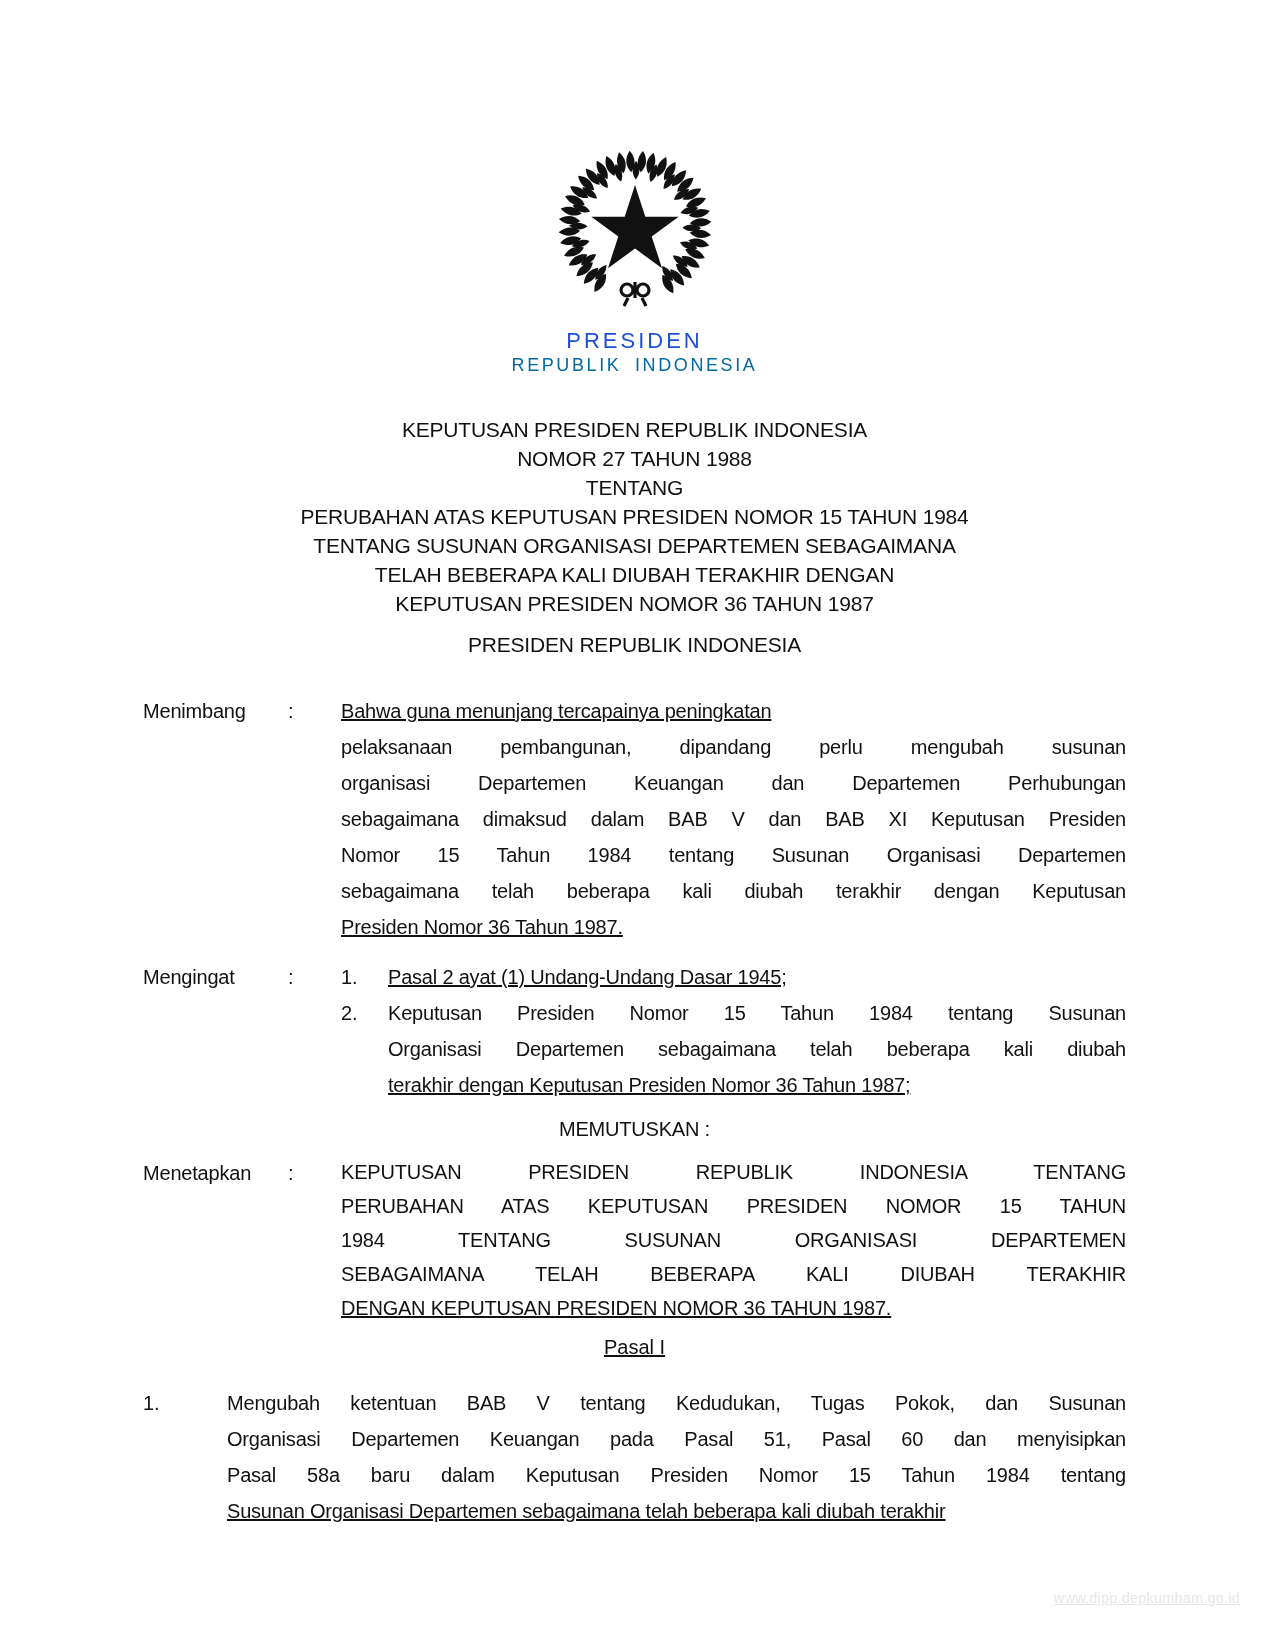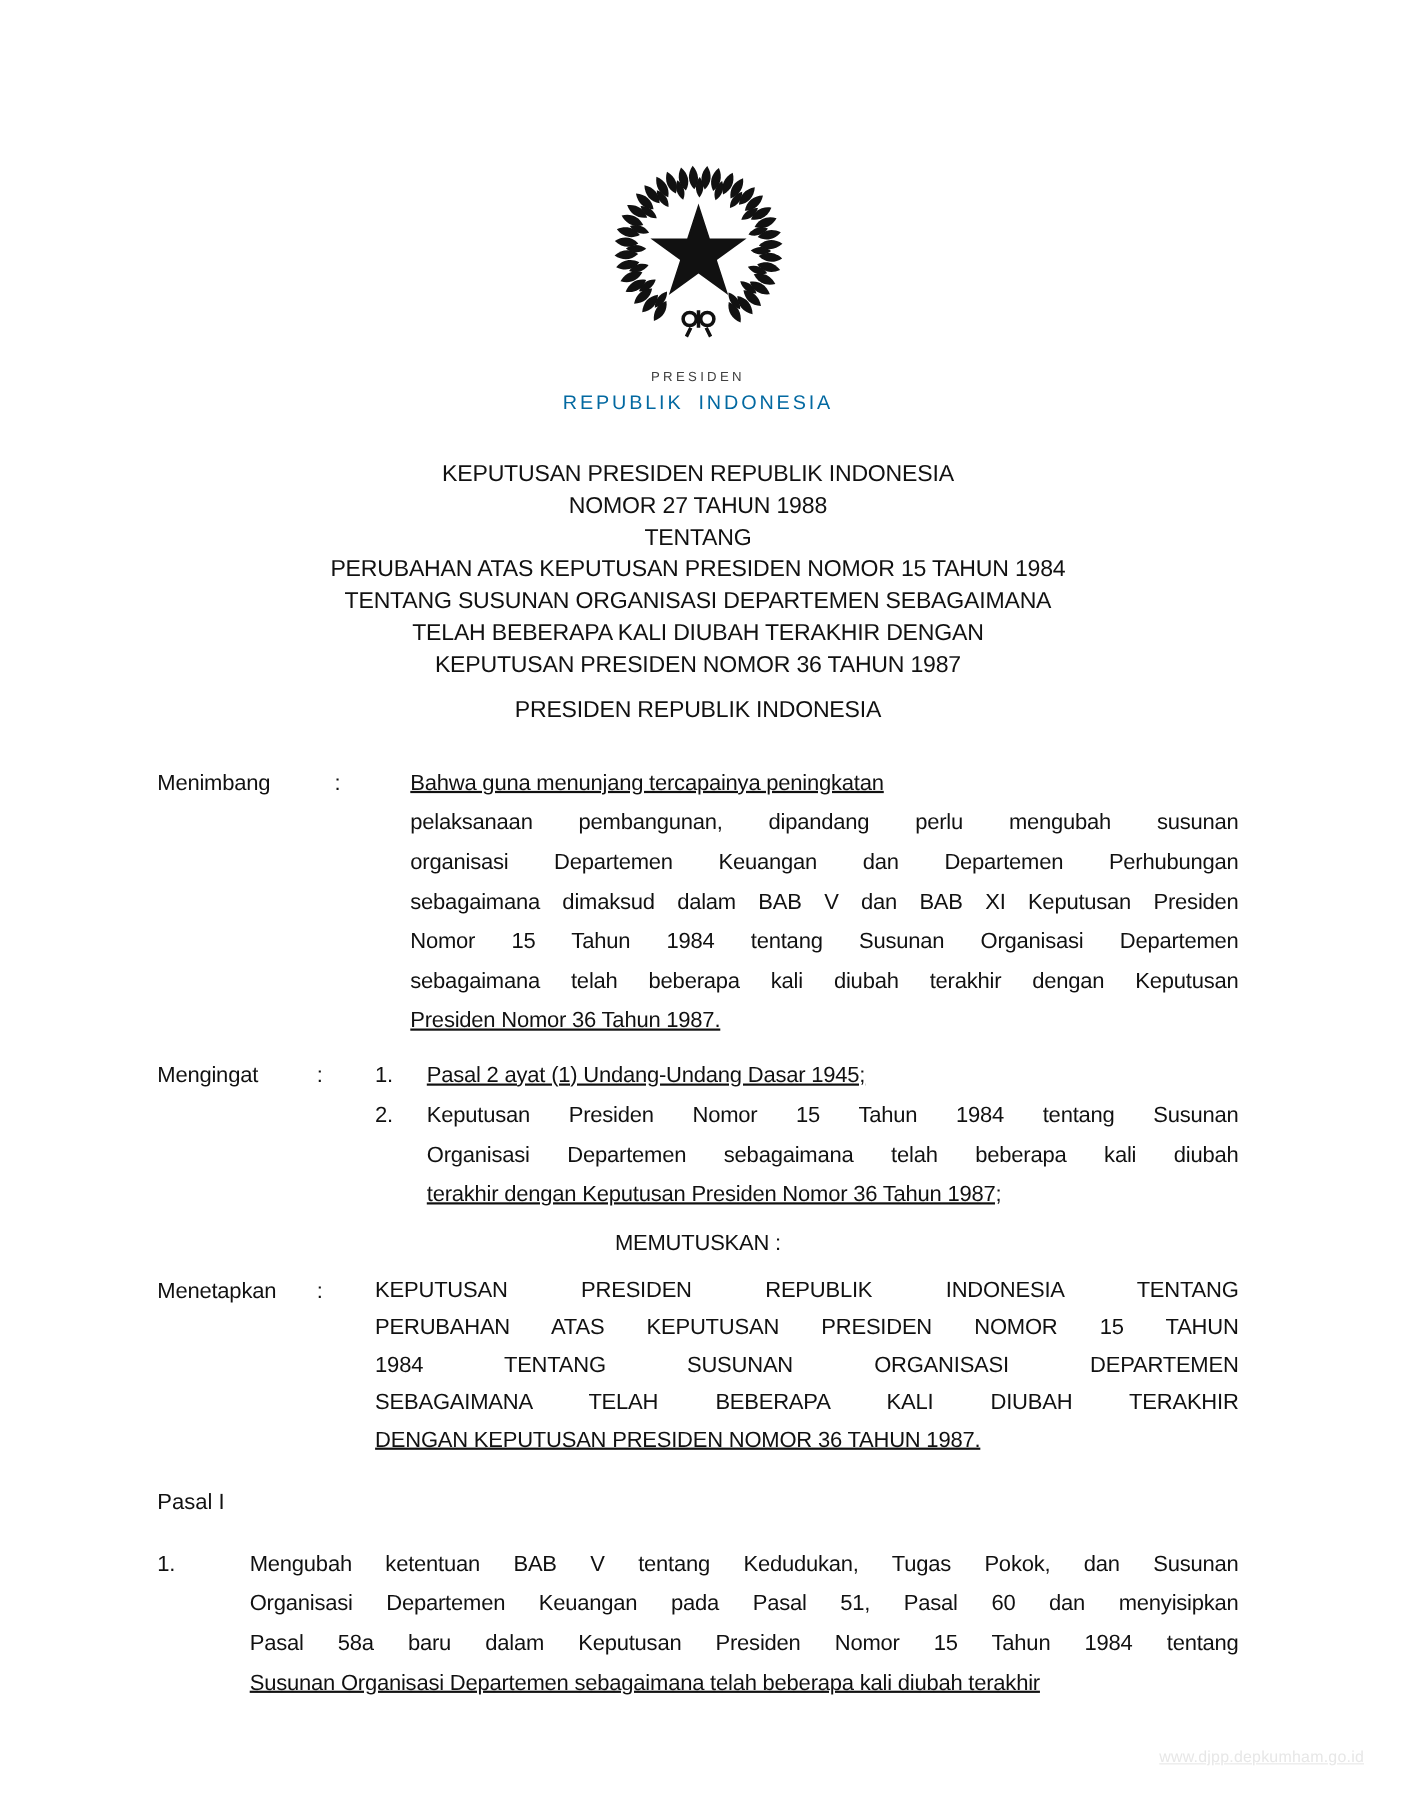--- a/index.html
+++ b/index.html
@@ -13,58 +13,58 @@
     color: #111111;
     overflow: hidden;
   }
   .content { padding: 0 149px 0 143px; }
 
   
   .seal-wrap { margin-top: 148px; text-align: center; }
   .seal-svg { display: inline-block; }
   .seal-label { margin-top: 12px; text-align: center; }
   .seal-label .l1 {
-    font-size: 12px; letter-spacing: 3px; color: #404040; line-height: 24px;
+    font-size: 22px; letter-spacing: 3px; color: #1d4ed8; line-height: 24px;
   }
   .seal-label .l2 {
     font-size: 18px; letter-spacing: 2.6px; word-spacing: 6px; color: #0369a1; line-height: 24px;
   }
 
   
   .title-block { margin-top: 38px; font-size: 21px; letter-spacing: -0.2px; }
   .title-block .line { line-height: 29px; text-align: center; white-space: nowrap; }
 
   .subject-heading {
     margin-top: 12px; font-size: 21px; text-align: center; line-height: 29px;
     letter-spacing: -0.2px;
   }
 
   
   .body-text { font-size: 20px; letter-spacing: -0.2px; }
   .clause { display: grid; grid-template-columns: 145px 53px 1fr; align-items: start; }
   .clause .label, .clause .colon { font-size: 20px; line-height: 36px; }
-  .considering { margin-top: 34px; gap: 16px; }
+  .considering { margin-top: 34px; }
   .para .line { line-height: 36px; text-align: justify; text-align-last: justify; }
   .para .line:last-child { text-align-last: left; text-decoration: underline; }
   .para.first-line .line { text-align-last: left; }
 
   .recalling { margin-top: 14px; }
   .numlist-item { display: grid; grid-template-columns: 47px 1fr; align-items: start; }
   .numlist-item .num { font-size: 20px; line-height: 36px; }
 
   .deciding-heading {
     margin-top: 8px; font-size: 20px; text-align: center; line-height: 36px;
     letter-spacing: -0.2px;
   }
 
   .stipulating { margin-top: 8px; }
   .stipulating .para .line { line-height: 34px; }
 
   .pasal-heading {
-    margin-top: 22px; font-size: 20px; text-align: left; line-height: 36px;
+    margin-top: 4px; font-size: 20px; text-align: center; line-height: 36px; text-decoration: underline;
   }
 
   .articles { margin-top: 20px; }
   .article-item { display: grid; grid-template-columns: 84px 1fr; align-items: start; }
   .article-item .num { font-size: 20px; line-height: 36px; }
 
   
   .watermark {
     position: absolute; right: 35px; top: 1590px;
     font-size: 14.5px; color: #e7e7e7; text-decoration: underline;

